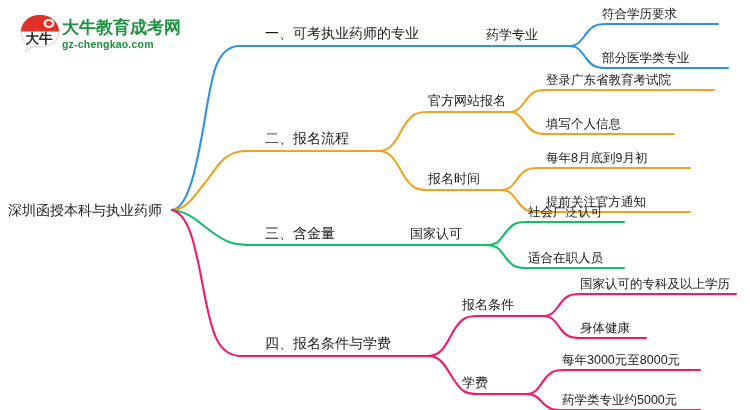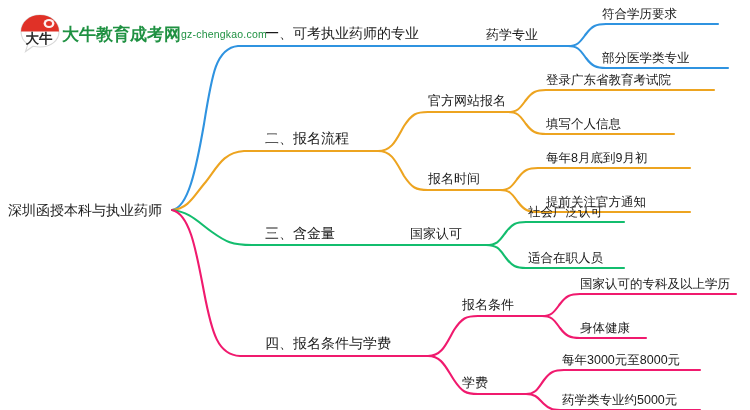--- a/index.html
+++ b/index.html
@@ -26,34 +26,34 @@
     align-items: center;
   }
   #logo-mark {
     width: 44px;
     height: 42px;
     flex: 0 0 auto;
     position: relative;
   }
   #logo-wordmark {
     display: flex;
-    flex-direction: row;
+    flex-direction: column;
     justify-content: flex-start;
     line-height: 1;
   }
   #logo-title {
     font-size: 17px;
     font-weight: bold;
     color: #1f9142;
     letter-spacing: 0px;
     white-space: nowrap;
   }
   #logo-domain {
     font-size: 10.5px;
-    font-weight: normal;
+    font-weight: bold;
     color: #1f9142;
     letter-spacing: 0.2px;
     margin-top: 3px;
     white-space: nowrap;
     font-family: "Liberation Sans", "DejaVu Sans", sans-serif;
   }
 
   
   #map {
     position: absolute;

